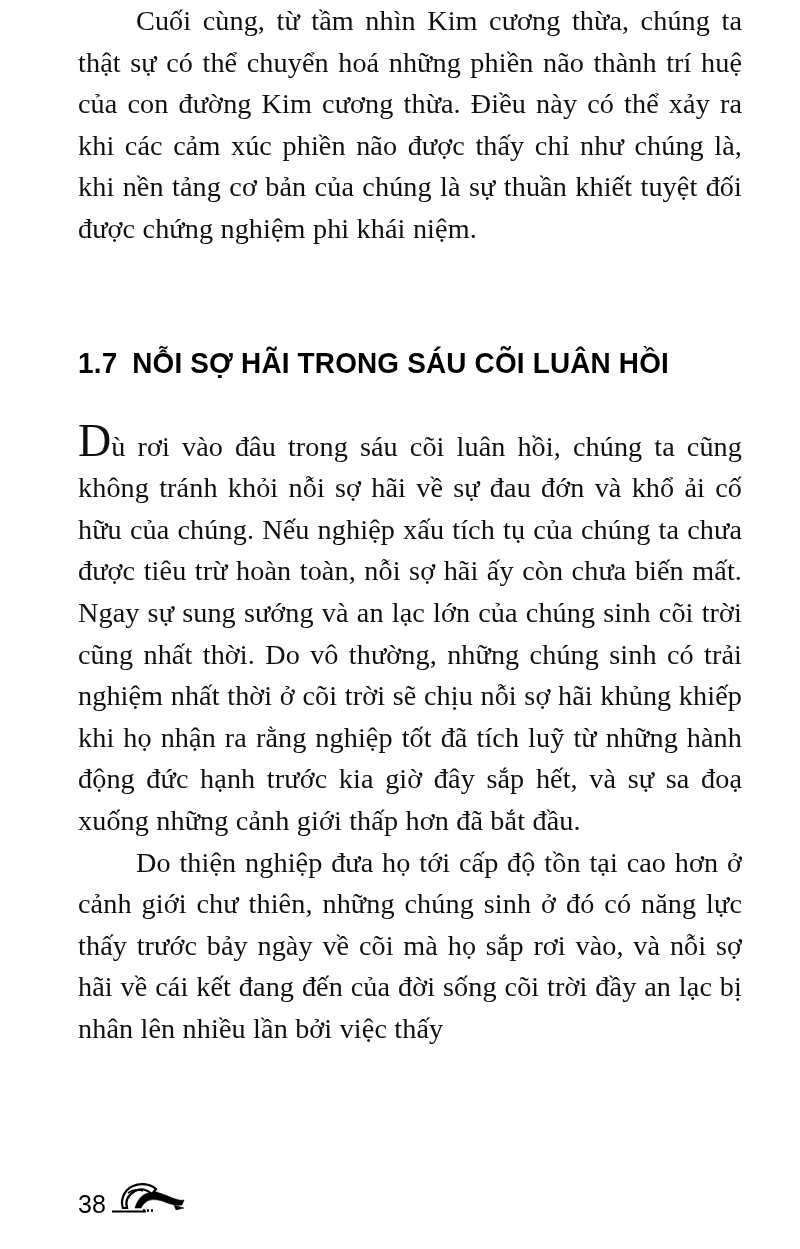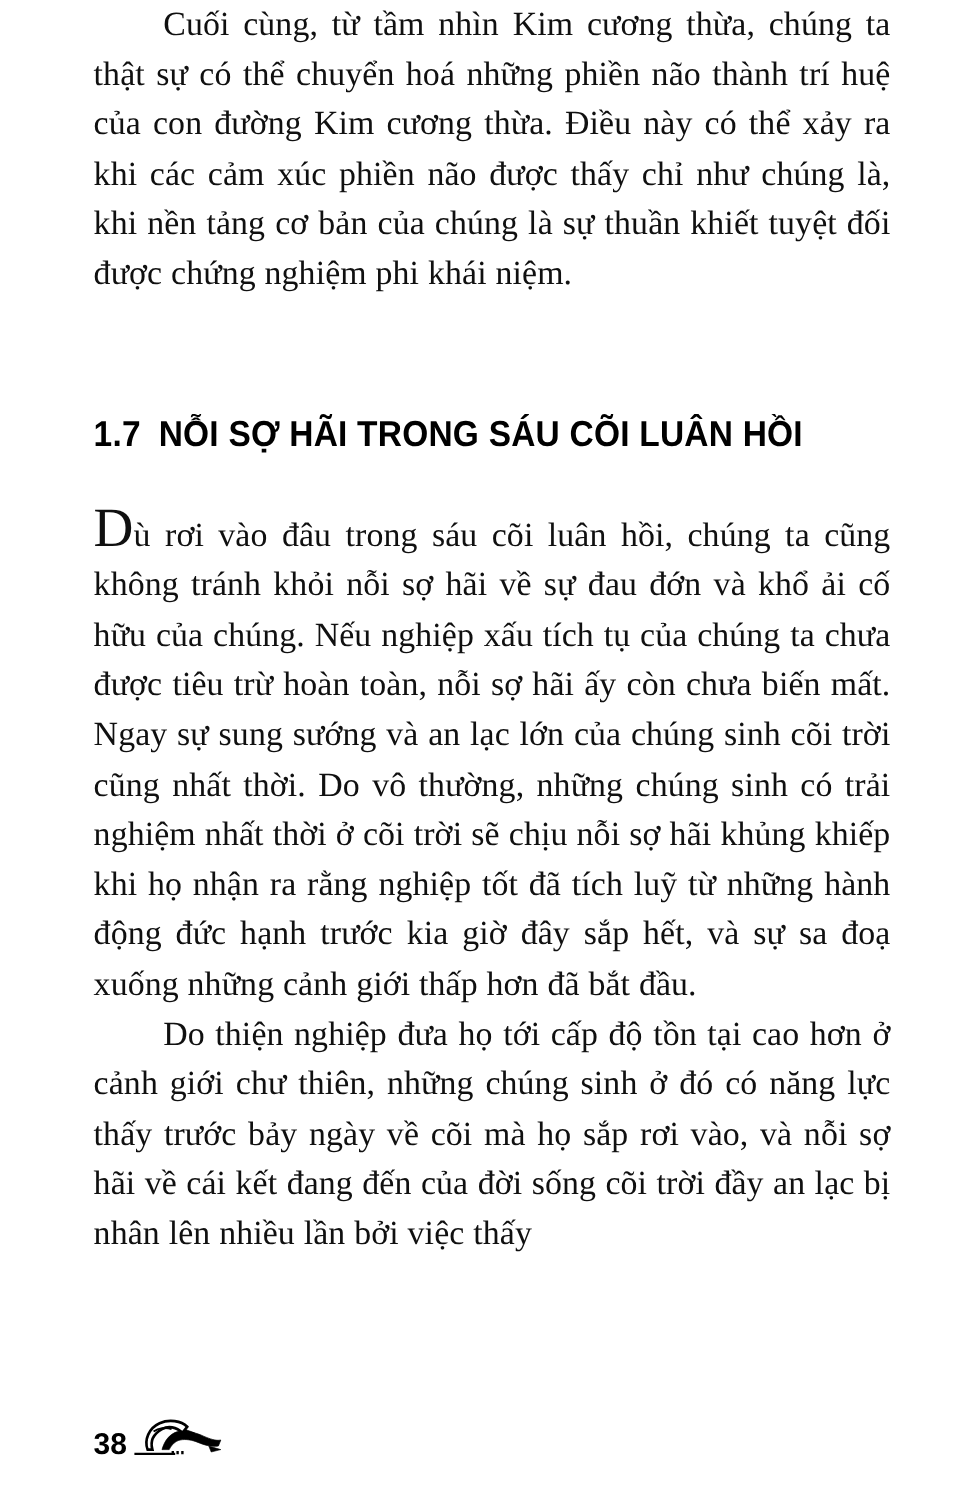--- a/index.html
+++ b/index.html
@@ -75,21 +75,21 @@
   #footer {
     position: absolute;
     left: 78px;
     top: 1181px;
     display: flex;
     align-items: flex-end;
     gap: 6px;
   }
   #page-number {
     font-family: "Liberation Sans", "DejaVu Sans", sans-serif;
-    font-weight: bold;
+    font-weight: normal;
     font-size: 25px;
     line-height: 27px;
     color: #000000;
   }
   #footer-ornament {
     display: block;
     margin-bottom: 1px;
   }
 </style>
 </head>

